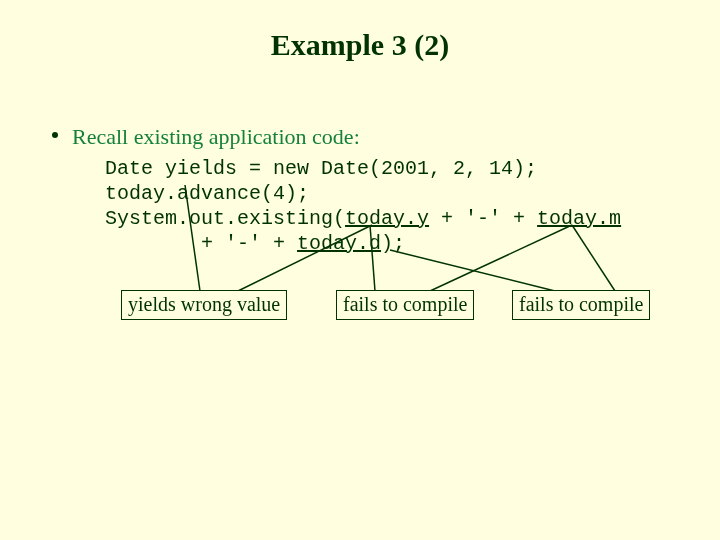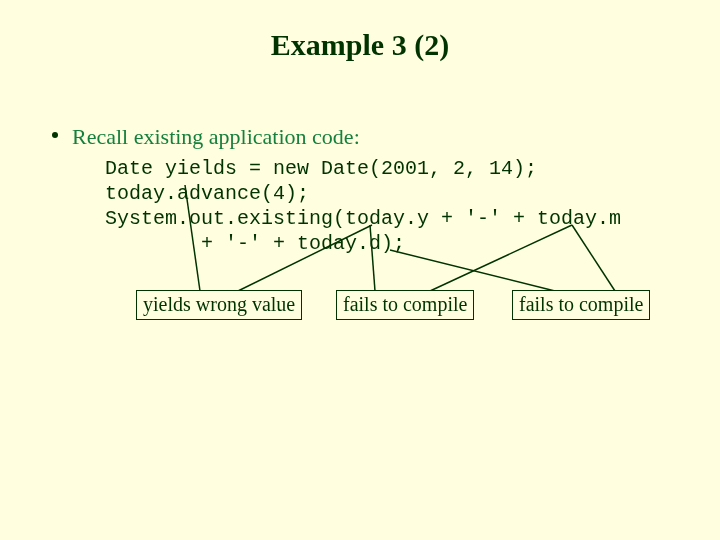--- a/index.html
+++ b/index.html
@@ -49,31 +49,31 @@
     position: absolute;
     top: 156px;
     left: 105px;
     font-family: "Courier New", Courier, monospace;
     font-size: 20px;
     color: #003300;
     line-height: 1.25;
     white-space: pre;
   }
   .code b { font-weight: normal; }
-  .u { text-decoration-color: #003300; }
+  .u { text-decoration: underline; text-decoration-color: #003300; }
   .call-box {
     position: absolute;
     border: 1.5px solid #003300;
     background: #ffffe0;
     font-size: 20px;
     color: #003300;
     padding: 2px 6px 4px 6px;
     line-height: 1.1;
   }
-  #box1 { top: 290px; left: 136px; }
+  #box1 { top: 290px; left: 121px; }
   #box2 { top: 290px; left: 336px; }
   #box3 { top: 290px; left: 512px; }
   svg.arrows {
     position: absolute;
     top: 0;
     left: 0;
     pointer-events: none;
   }
 </style>
 </head>

